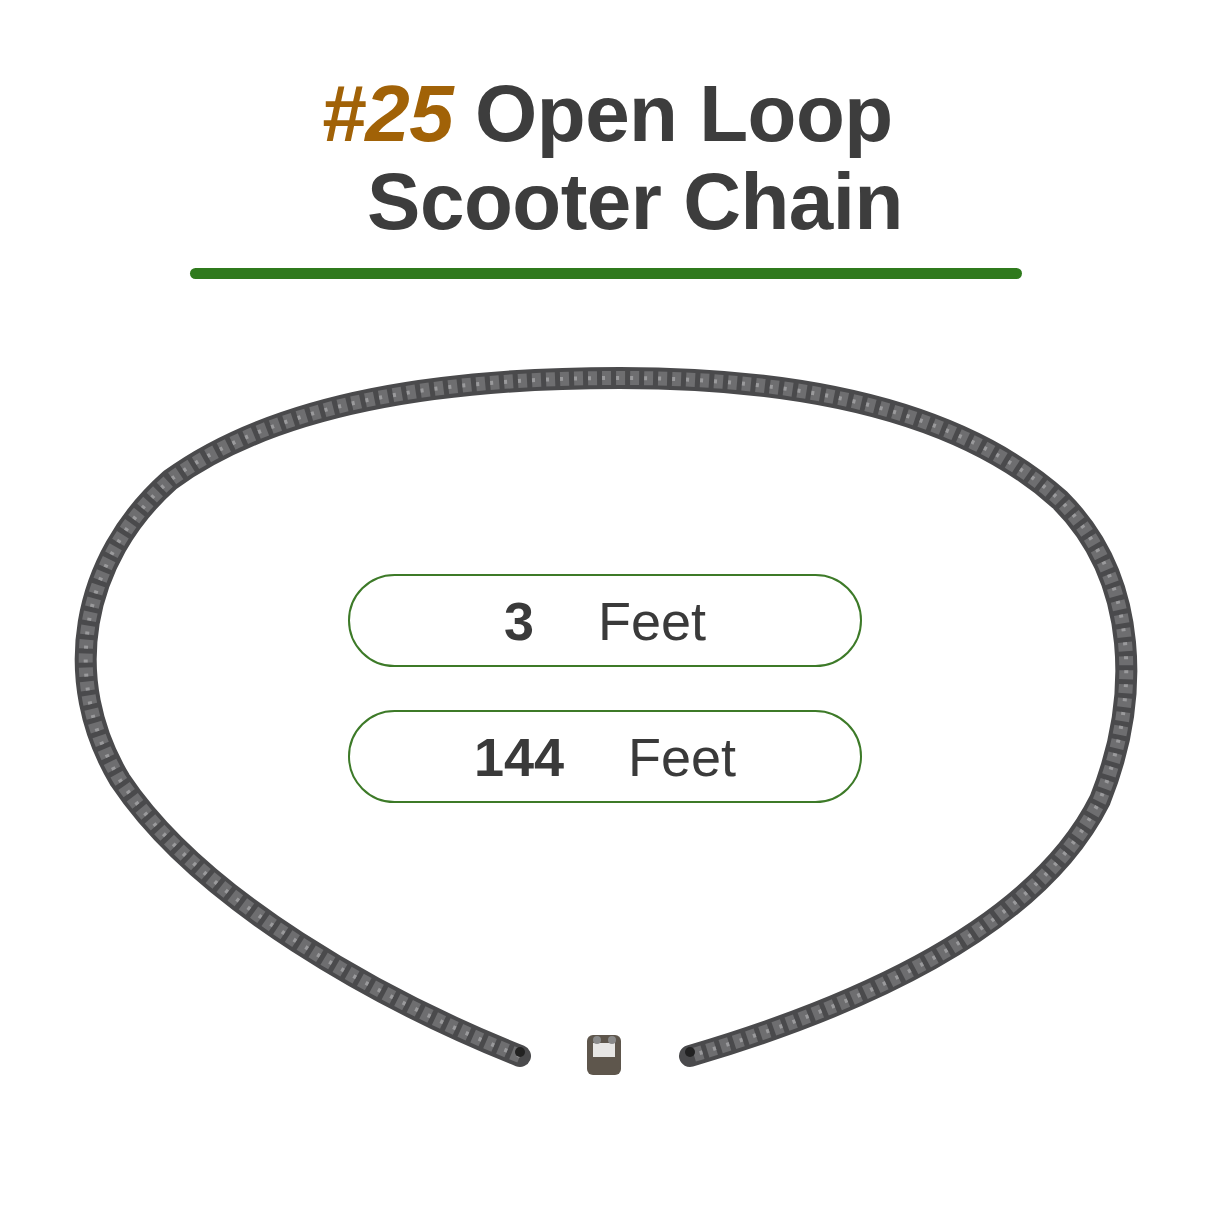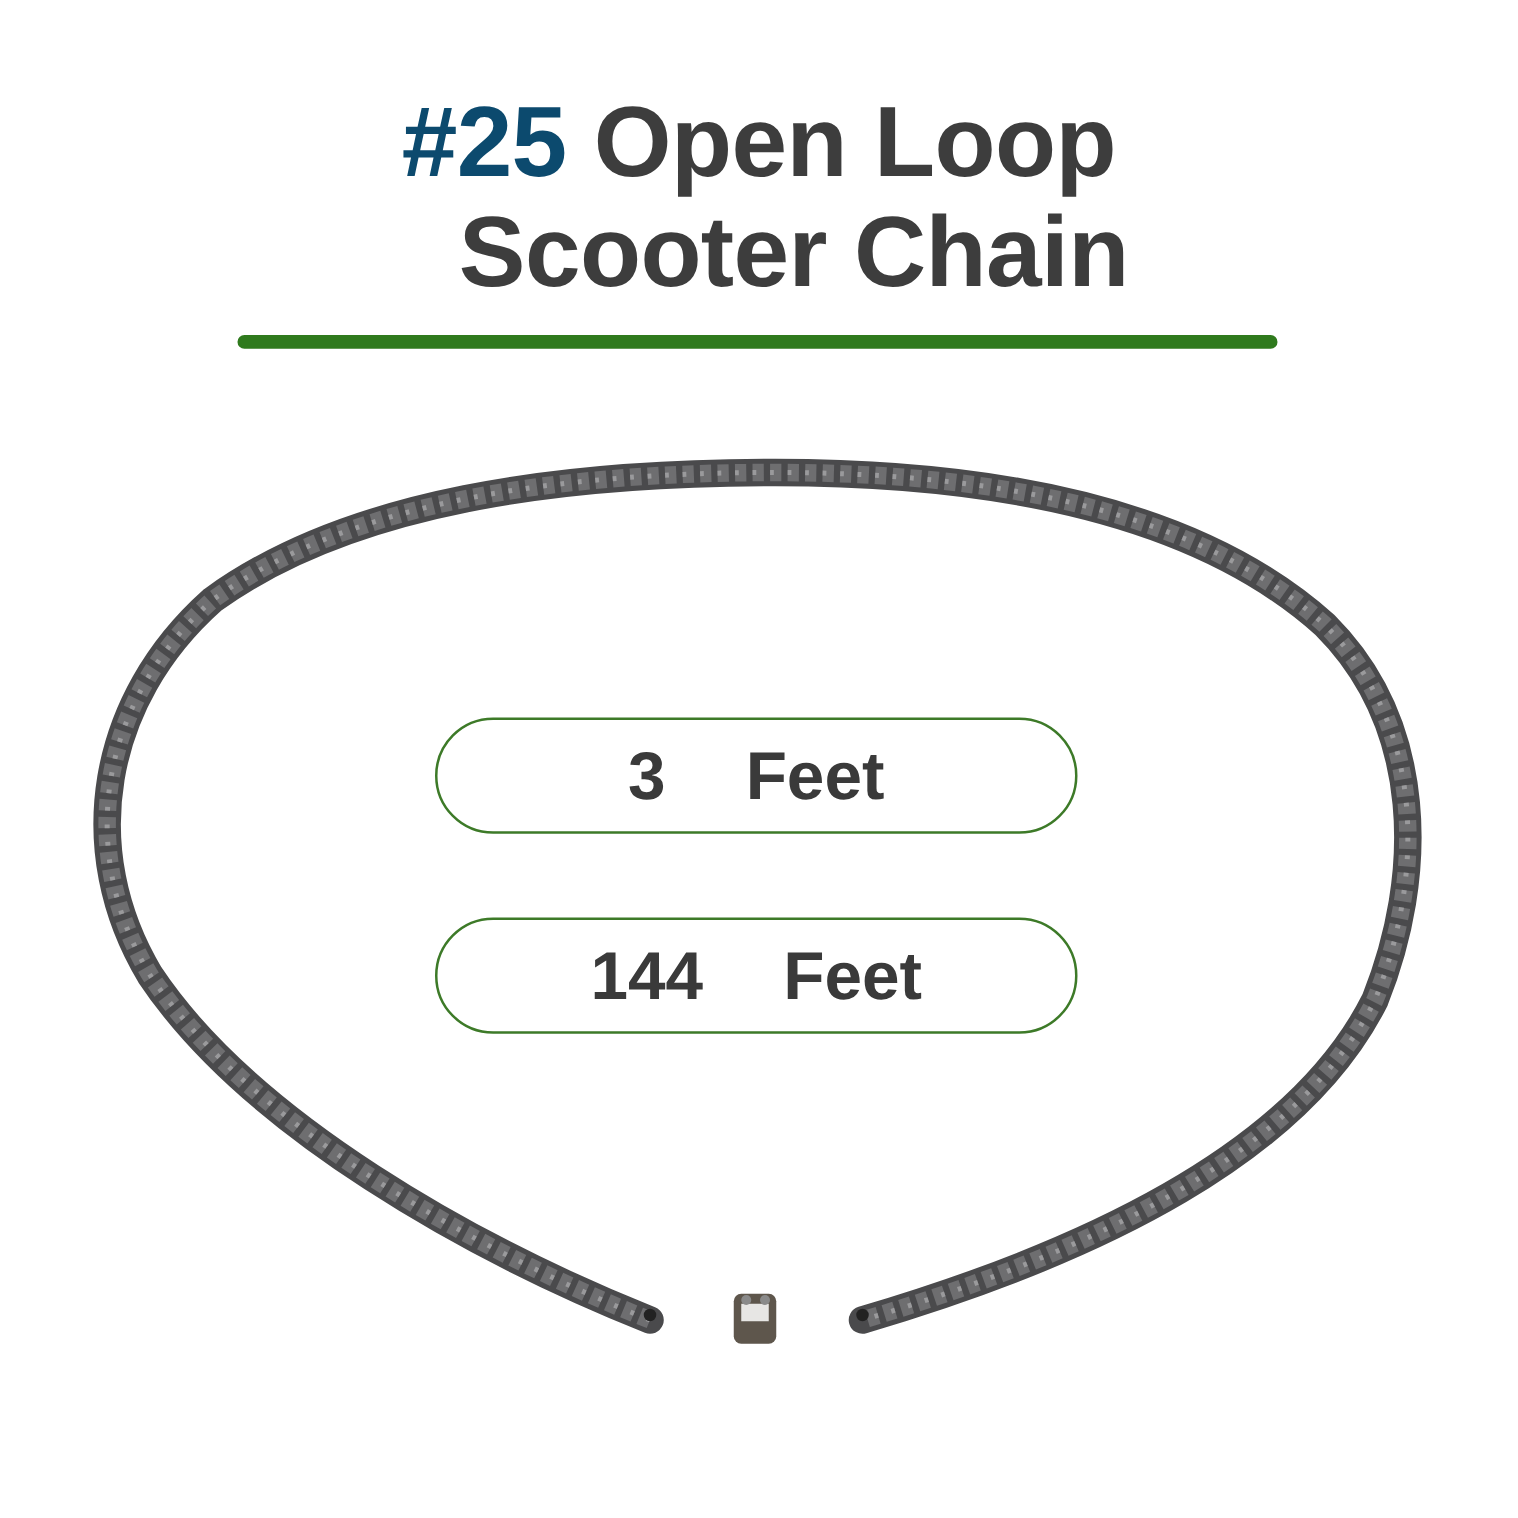--- a/index.html
+++ b/index.html
@@ -2,31 +2,31 @@
 <html><head>
 <meta charset="utf-8">
 <style>
   html, body { margin: 0; padding: 0; background: #ffffff; }
   body { width: 1214px; height: 1214px; position: relative; overflow: hidden;
          font-family: "Liberation Sans", "DejaVu Sans", sans-serif; }
   .title { position: absolute; left: 0; width: 1214px; text-align: center;
            color: #3d3d3d; font-weight: bold; font-size: 80px; line-height: 1; letter-spacing: -0.5px; }
   .title.l1 { top: 74px; }
   .title.l2 { top: 162px; padding-left: 28px; }
-  .title .accent { color: #0c4a6e; }
+  .title .accent { color: #a16207; font-style: italic; }
   .rule { position: absolute; left: 190px; top: 268px; width: 832px; height: 11px;
           background: #2f7a1d; border-radius: 6px; }
   .pill { position: absolute; left: 348px; width: 514px; height: 93px;
           border: 2.5px solid #3d7a28; border-radius: 48px; box-sizing: border-box;
           display: flex; align-items: center; justify-content: center;
           color: #3a3a3a; font-size: 54px; background: #ffffff; }
   .pill.p1 { top: 574px; }
-  .pill.p2 { top: 734px; }
+  .pill.p2 { top: 710px; }
   .pill .num { font-weight: bold; margin-right: 16px; }
-  .pill .unit { font-weight: bold; margin-left: 48px; }
+  .pill .unit { font-weight: normal; margin-left: 48px; }
   svg.chain { position: absolute; left: 0; top: 0; }
 </style>
 </head>
 <body>
 
 <div class="title l1">
   <span class="accent">#25</span>
   <span>Open Loop</span>
 </div>
 <div class="title l2">Scooter Chain</div>

